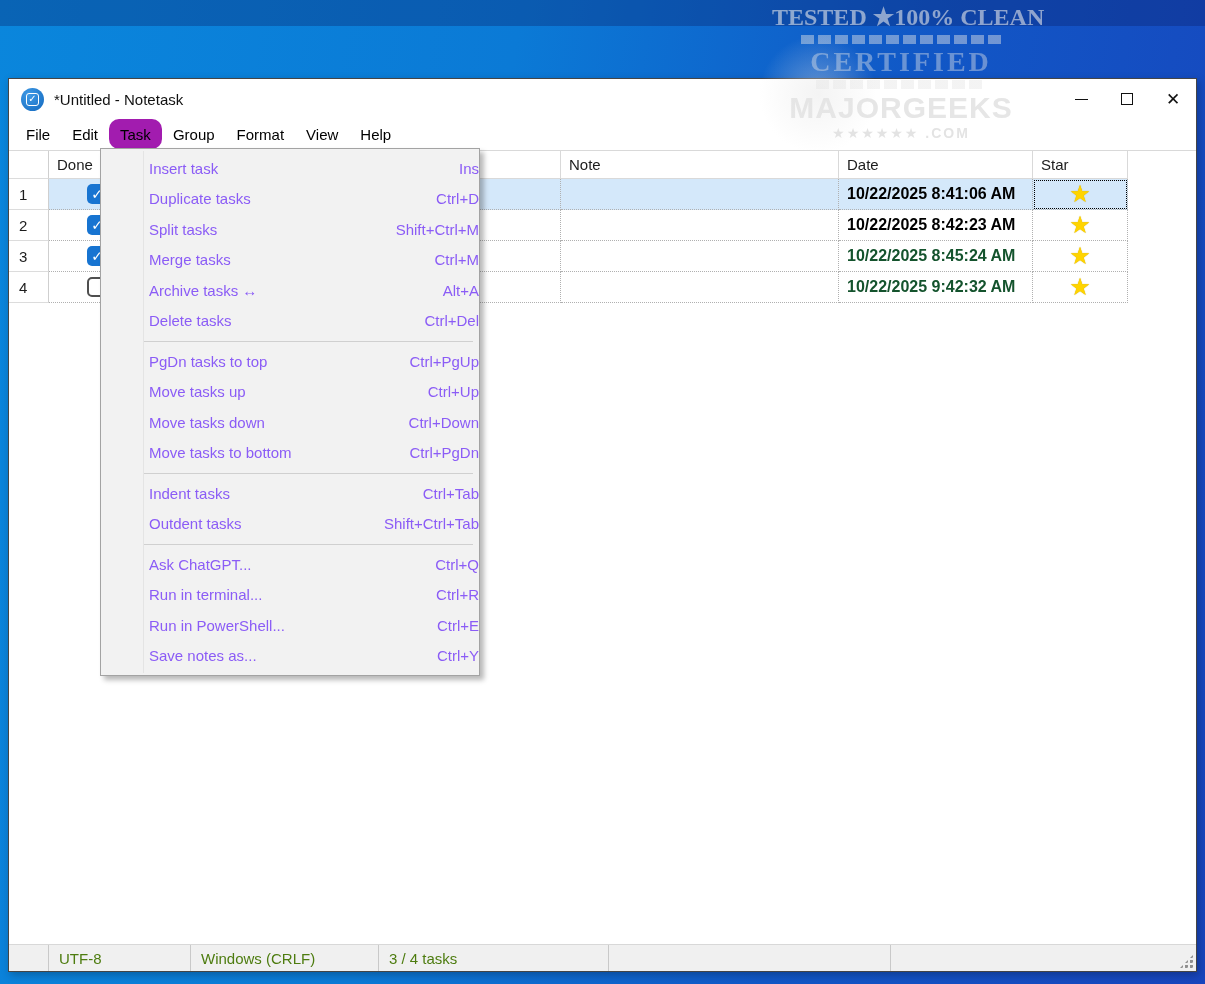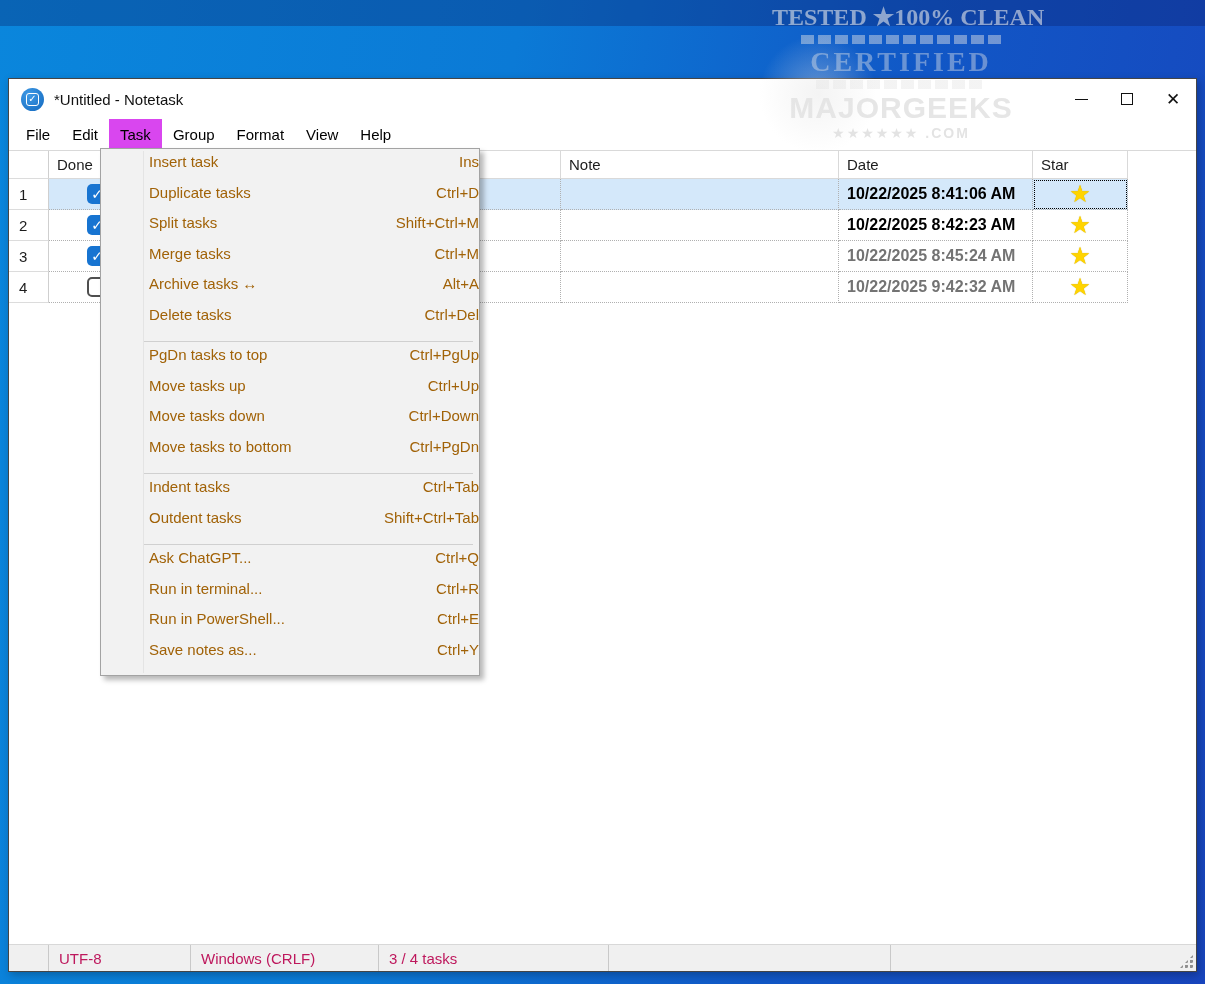--- a/index.html
+++ b/index.html
@@ -43,61 +43,61 @@
   .win-controls { margin-left:auto; display:flex; height:100%; }
   .wc { width:46px; height:100%; display:flex; align-items:center; justify-content:center; }
   .glyph-min { width:13px; height:0; border-top:1.6px solid #111; }
   .glyph-max { width:12px; height:12px; border:1.6px solid #111; }
   .glyph-close { font-size:17px; color:#111; line-height:1; }
 
   
   .menubar { position:absolute; top:40px; left:0; right:12px; height:30px; background:#fff;
     display:flex; align-items:stretch; padding-left:6px; font-size:15px; color:#000; }
   .mb-item { padding:0 11px; display:flex; align-items:center; }
-  .mb-item.active { background:#d946ef; }
+  .mb-item.active { background:#a21caf;border-radius:10px; }
 
   
   .table { position:absolute; top:71px; left:0; right:0; border-top:1px solid #d9d9d9; }
   .trow { display:grid; grid-template-columns:40px 97px 415px 278px 194px 95px 1fr; }
   .hrow { height:28px; }
   .drow { height:31px; }
   .cell { position:relative; font-size:15px; color:#1c1c1c; display:flex; align-items:center; }
   .hcell { border-right:1px solid #d9d9d9; border-bottom:1px solid #d9d9d9; padding-left:8px; }
   .hcell.nofill { border:none; }
   .gut { border-right:1px solid #cfcfcf; border-bottom:1px solid #dcdcdc; padding-left:10px; }
   .dcell { border-right:1px dotted #b0b0b0; border-bottom:1px dotted #b0b0b0; }
   .drow.selected .dcell { background:#d4e8fa; }
   .filler { border:none !important; background:transparent !important; }
 
   .checkbox { width:20px; height:20px; border-radius:5px; margin:0 auto; }
   .checkbox.checked { background:#1774d1; color:#fff; font-size:14px; font-weight:bold;
     text-align:center; line-height:20px; }
   .checkbox.unchecked { background:#fff; border:2px solid #4f4f4f; }
 
   .date-text { font-weight:bold; font-size:16px; padding-left:8px; white-space:nowrap; color:#000;text-align:center; }
-  .date-text.date-blue { color:#737373; }
+  .date-text.date-blue { color:#14532d; }
 
   .star-cell { justify-content:center; }
   .star { font-size:24px; color:#ffd400; text-shadow:0 0 1px #bd9b00; line-height:1; }
   .drow.selected .star-cell { outline:1px dotted #000; outline-offset:-2px; }
 
   
   .menu-popup { position:absolute; left:100px; top:148px; width:380px; z-index:50;
     background:#f2f2f2; border:1px solid #a3a3a3; box-shadow:4px 4px 5px rgba(0,0,0,0.28);
     padding:4px 0; }
   .menu-popup::before { content:""; position:absolute; left:42px; top:2px; bottom:2px;
     width:1px; background:#e4e4e4; }
-  .mi { height:30.5px; display:flex; align-items:flex-start; font-size:15px; color:#a16207; }
+  .mi { height:30.5px; display:flex; align-items:center; font-size:15px; color:#8b5cf6; }
   .mi-label { padding-left:48px; white-space:nowrap; }
   .mi-key { margin-left:auto; white-space:nowrap; }
   .msep { border-top:1px solid #d0d0d0; margin:4.5px 6px 4.5px 42px; }
 
   
   .statusbar { position:absolute; left:0; right:0; bottom:0; height:27px; background:#f0f0f0;
-    border-top:1px solid #d8d8d8; display:flex; font-size:15px; color:#be185d; }
+    border-top:1px solid #d8d8d8; display:flex; font-size:15px; color:#4d7c0f; }
   .sb-sec { border-right:1px solid #c9c9c9; display:flex; align-items:center; padding-left:10px; }
   .sb0 { width:40px; } .sb1 { width:142px; } .sb2 { width:188px; } .sb3 { width:230px; }
   .sb4 { width:282px; } .sb5 { flex:1; border-right:none; position:relative; }
   .grip { position:absolute; right:2px; bottom:2px; width:15px; height:15px;
     background-image:radial-gradient(circle at 2.4px 2.4px, #8f8f8f 1.4px, transparent 1.8px);
     background-size:5px 5px; clip-path:polygon(100% 0, 100% 100%, 0 100%); }
 </style>
 </head>
 <body>
 

